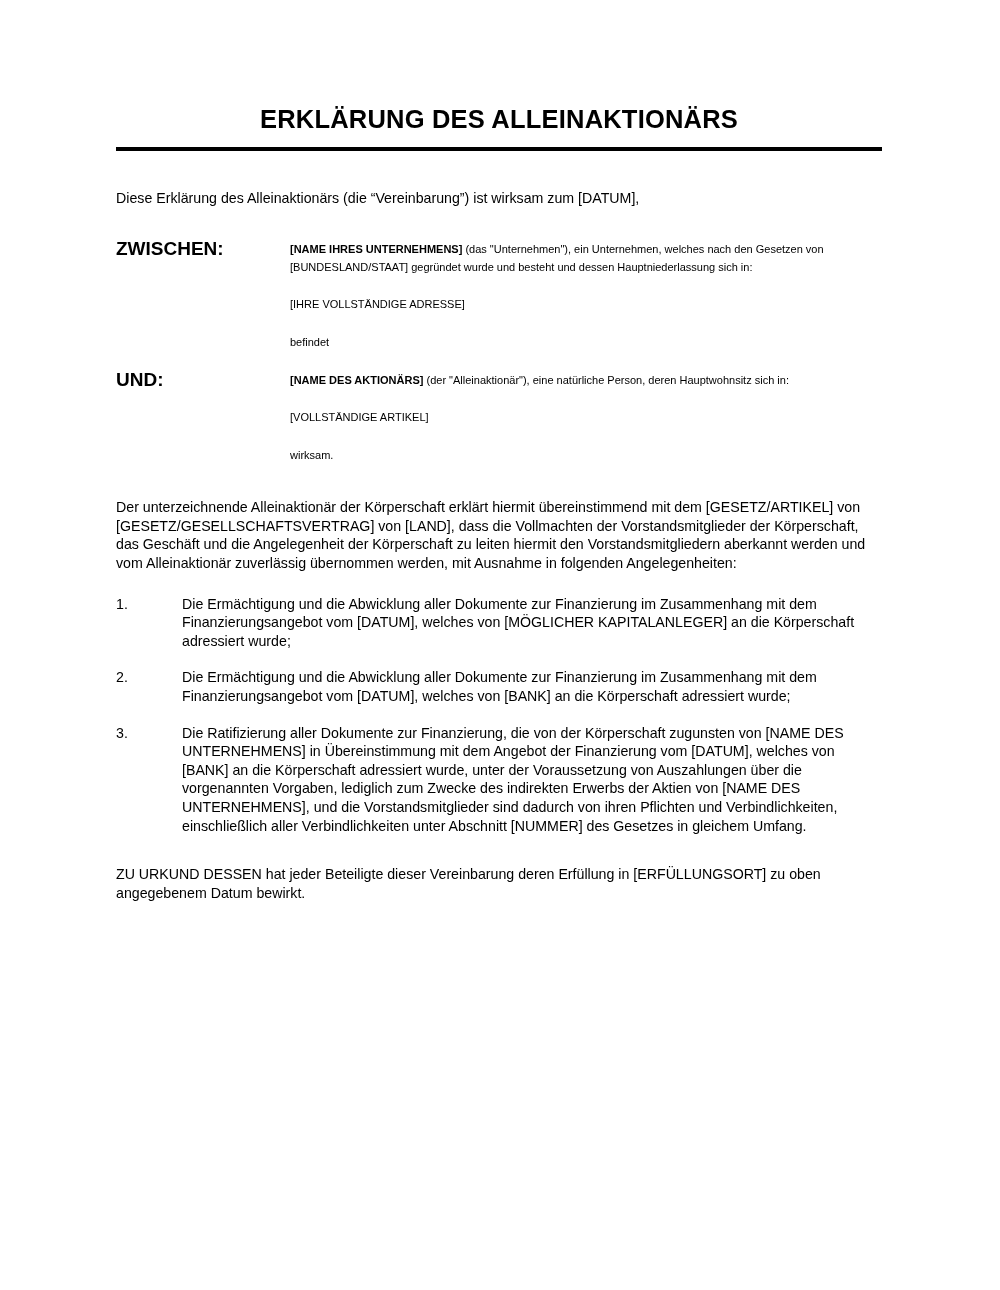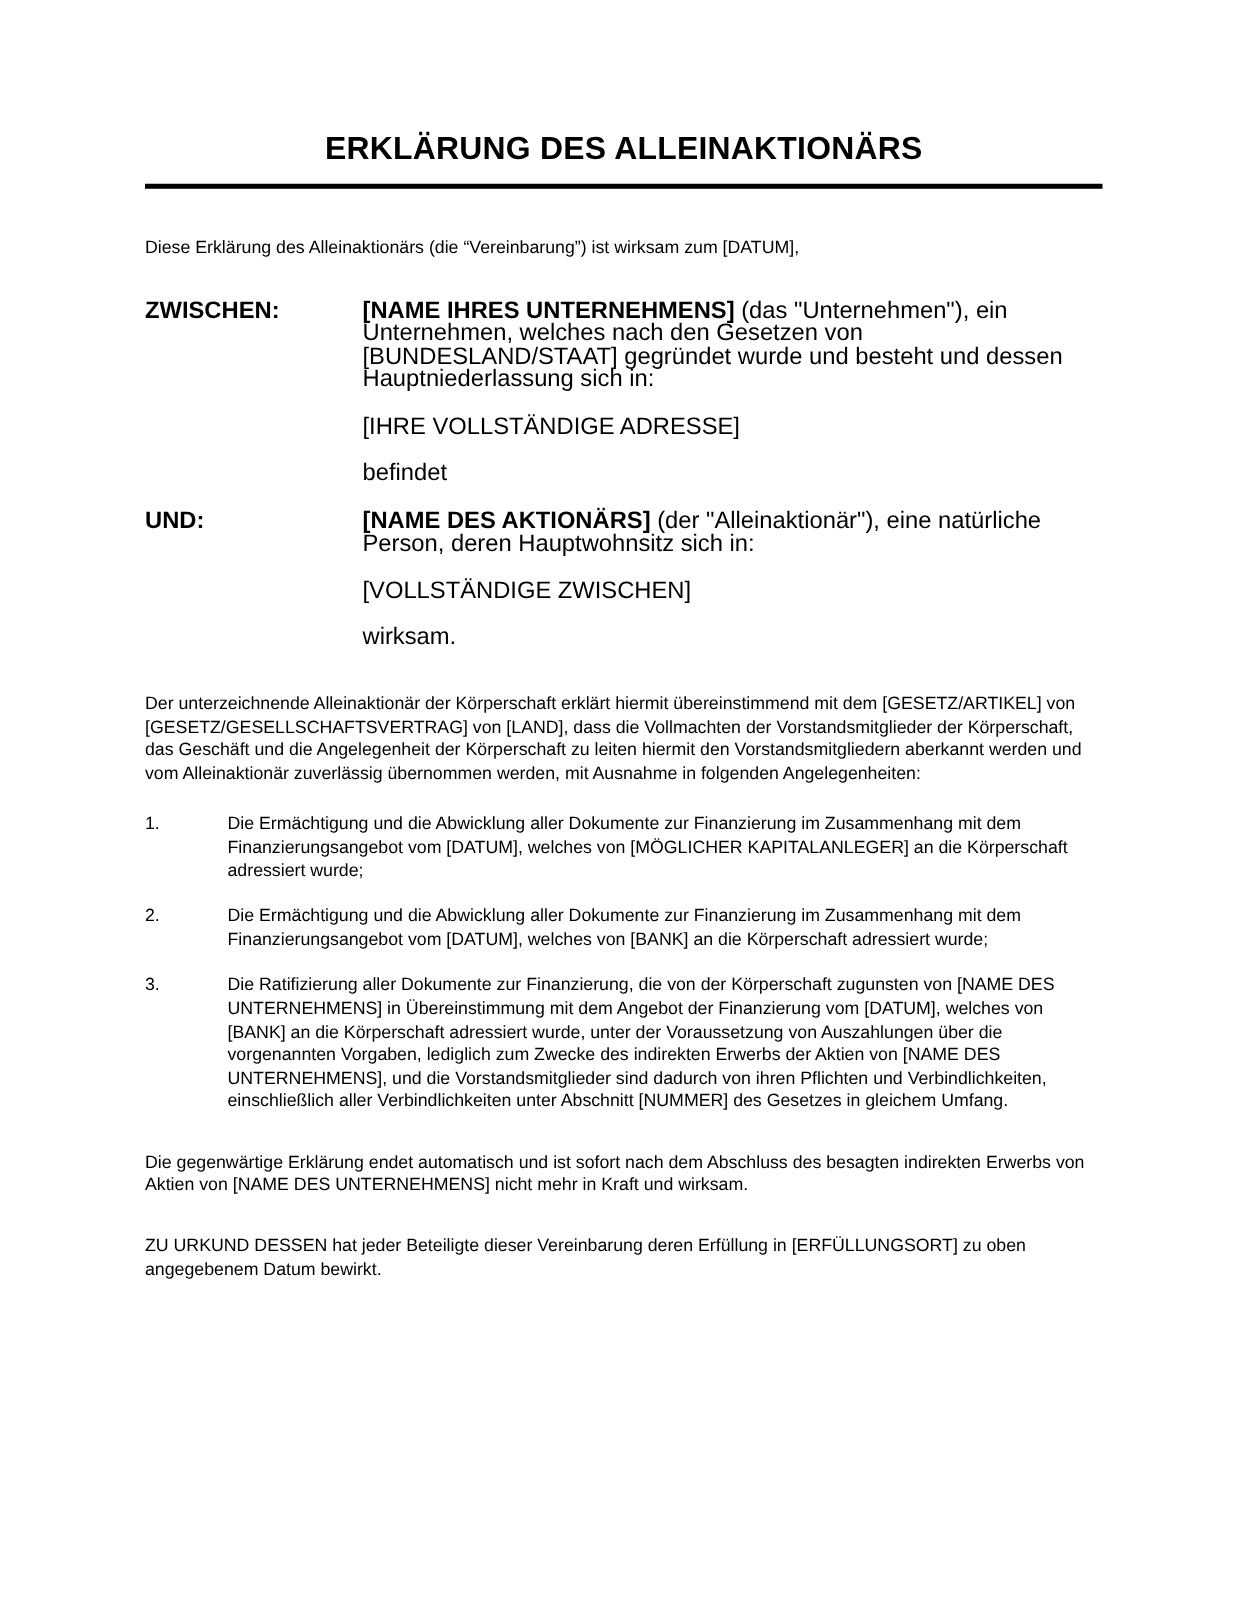--- a/index.html
+++ b/index.html
@@ -70,21 +70,21 @@
   }
   .party-label {
     width: 174px;
     flex: 0 0 174px;
     font-size: 19px;
     line-height: 18.6px;
     font-weight: bold;
   }
   .party-body {
     flex: 1 1 auto;
-    font-size: 19px;
+    font-size: 11px;
     line-height: 18.6px;
   }
   .party-body .sub {
     margin-top: 18.6px;
   }
   .party-body b {
     font-weight: bold;
   }
 
   
@@ -163,21 +163,21 @@
           <div><b>[NAME IHRES UNTERNEHMENS]</b><span> (das "Unternehmen"), ein Unternehmen, welches nach den Gesetzen von [BUNDESLAND/STAAT] gegründet wurde und besteht und dessen Hauptniederlassung sich in:</span></div>
           <div class="sub">[IHRE VOLLSTÄNDIGE ADRESSE]</div>
           <div class="sub">befindet</div>
         </div>
       </div>
 
       <div class="party-row">
         <div class="party-label">UND:</div>
         <div class="party-body">
           <div><b>[NAME DES AKTIONÄRS]</b><span> (der "Alleinaktionär"), eine natürliche Person, deren Hauptwohnsitz sich in:</span></div>
-          <div class="sub">[VOLLSTÄNDIGE ZWISCHEN]</div>
+          <div class="sub">[VOLLSTÄNDIGE ARTIKEL]</div>
           <div class="sub">wirksam.</div>
         </div>
       </div>
 
     </div>
 
     <p class="para recital">Der unterzeichnende Alleinaktionär der Körperschaft erklärt hiermit übereinstimmend mit dem [GESETZ/ARTIKEL] von [GESETZ/GESELLSCHAFTSVERTRAG] von [LAND], dass die Vollmachten der Vorstandsmitglieder der Körperschaft, das Geschäft und die Angelegenheit der Körperschaft zu leiten hiermit den Vorstandsmitgliedern aberkannt werden und vom Alleinaktionär zuverlässig übernommen werden, mit Ausnahme in folgenden Angelegenheiten:</p>
 
     <div class="numlist">
 
@@ -191,21 +191,20 @@
         <div class="num-text">Die Ermächtigung und die Abwicklung aller Dokumente zur Finanzierung im Zusammenhang mit dem Finanzierungsangebot vom [DATUM], welches von [BANK] an die Körperschaft adressiert wurde;</div>
       </div>
 
       <div class="num-item">
         <div class="num-marker">3.</div>
         <div class="num-text">Die Ratifizierung aller Dokumente zur Finanzierung, die von der Körperschaft zugunsten von [NAME DES UNTERNEHMENS] in Übereinstimmung mit dem Angebot der Finanzierung vom [DATUM], welches von [BANK] an die Körperschaft adressiert wurde, unter der Voraussetzung von Auszahlungen über die vorgenannten Vorgaben, lediglich zum Zwecke des indirekten Erwerbs der Aktien von [NAME DES UNTERNEHMENS], und die Vorstandsmitglieder sind dadurch von ihren Pflichten und Verbindlichkeiten, einschließlich aller Verbindlichkeiten unter Abschnitt [NUMMER] des Gesetzes in gleichem Umfang.</div>
       </div>
 
     </div>
 
-    <p class="para closing-1">Die gegenwärtige Erklärung endet automatisch und ist sofort nach dem Abschluss des besagten indirekten Erwerbs von Aktien von [NAME DES UNTERNEHMENS] nicht mehr in Kraft und wirksam.</p>
 
     <p class="para closing-2">ZU URKUND DESSEN hat jeder Beteiligte dieser Vereinbarung deren Erfüllung in [ERFÜLLUNGSORT] zu oben angegebenem Datum bewirkt.</p>
 
   </div>
 
   <div class="footer">
     <div class="footer-rule"></div>
     <div class="footer-row">
       <span>Erklärung des Alleinaktionärs</span>
       <span>Seite 1 von 2</span>

